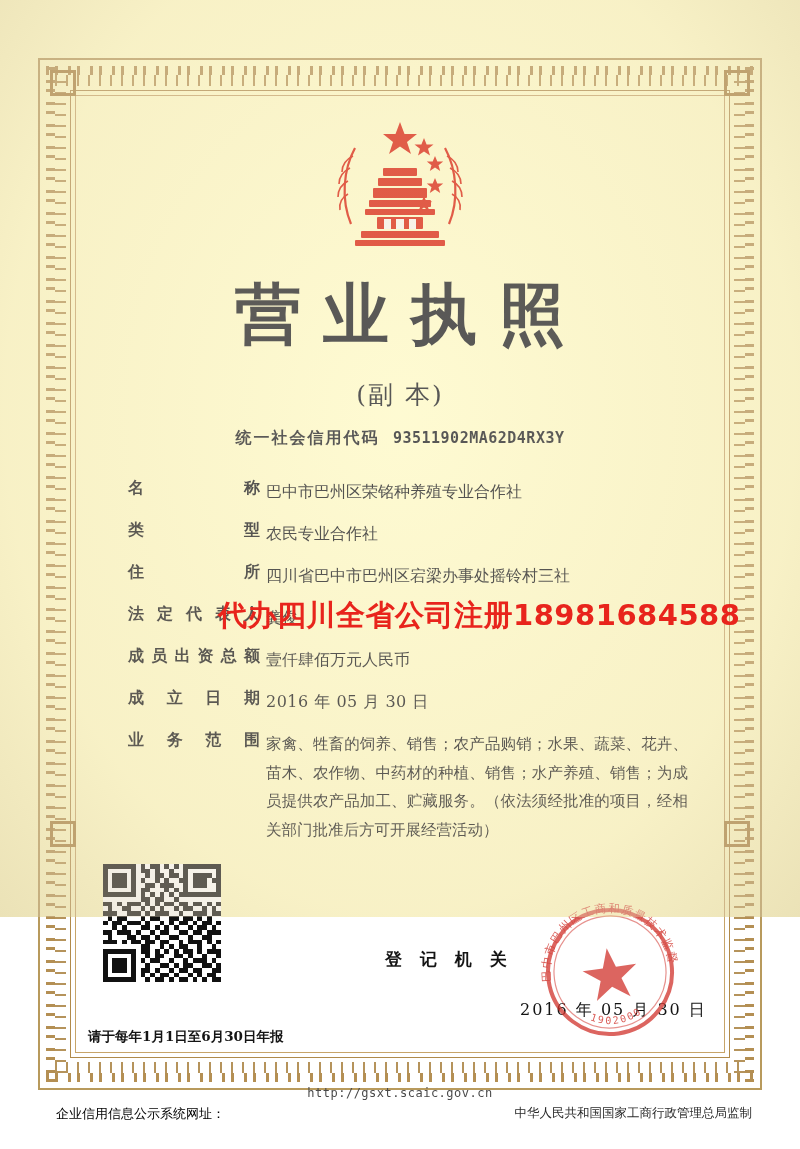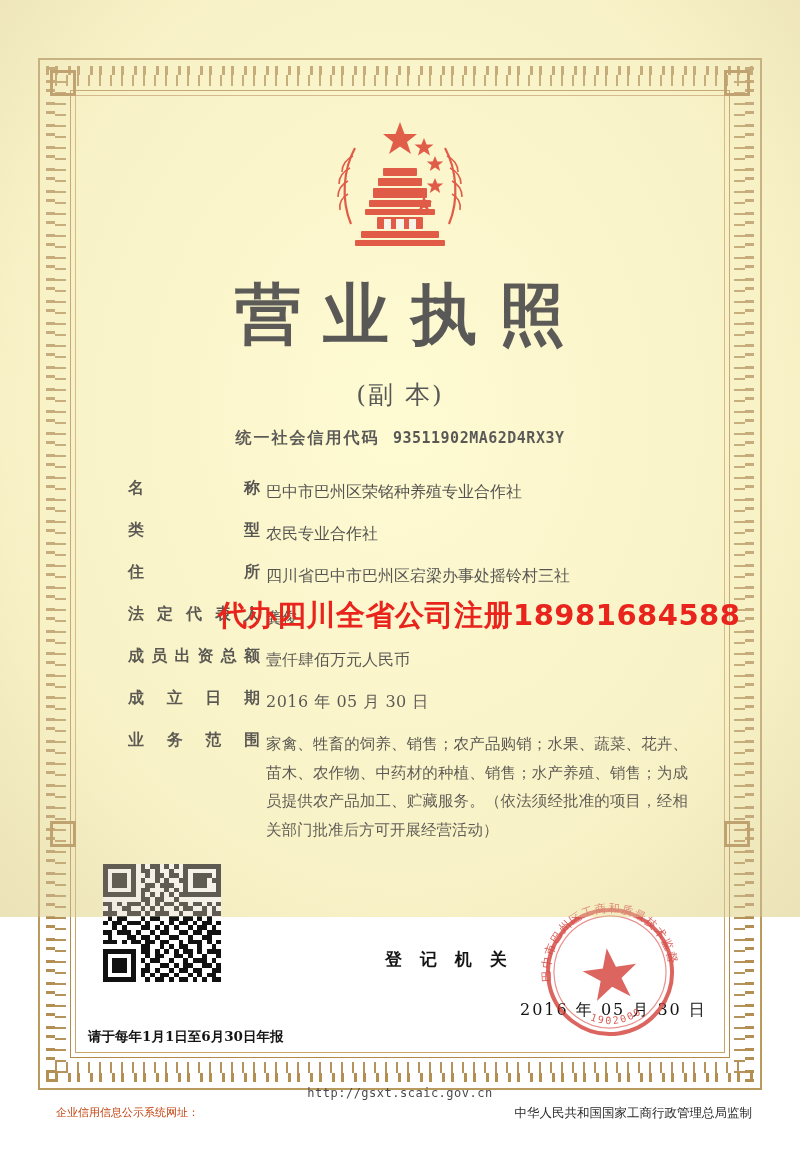--- a/index.html
+++ b/index.html
@@ -269,22 +269,22 @@
     font-family: "DejaVu Sans Mono", monospace;
     font-size: 12px;
     color: #4a4a4a;
     letter-spacing: 0.5px;
   }
   
   .footer-left {
     position: absolute;
     left: 56px;
     top: 1105px;
-    font-size: 11px;
-    color: #c2410c;
+    font-size: 13px;
+    color: #000000;
     font-family: "DejaVu Serif", serif;
   }
   .footer-right {
     position: absolute;
     right: 48px;
     top: 1105px;
     font-size: 12.5px;
     color: #2b2b2b;
     font-family: "DejaVu Serif", serif;
   }

